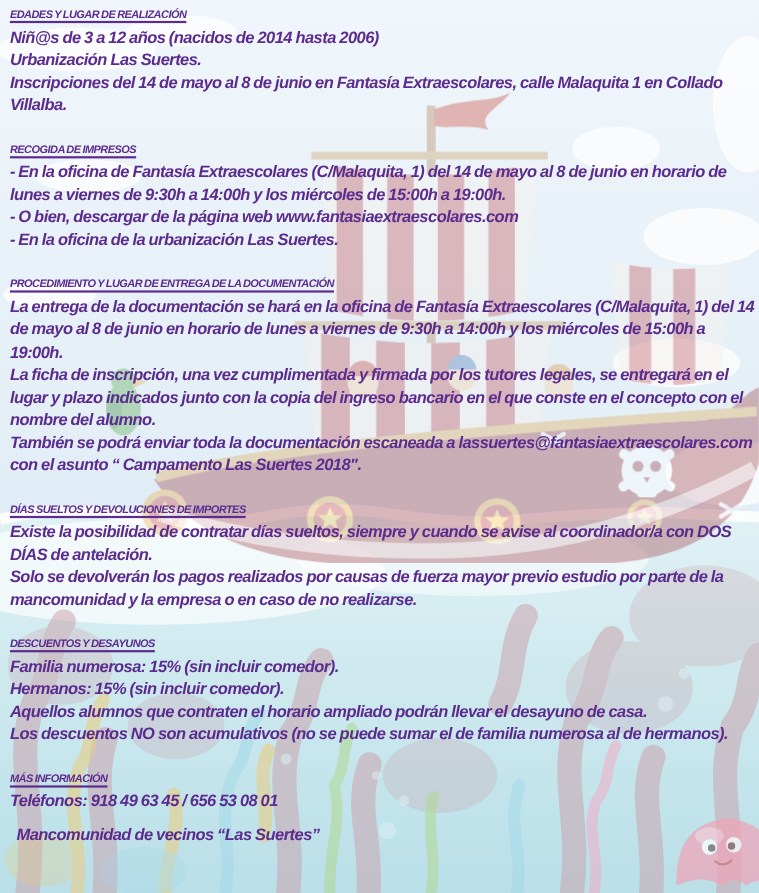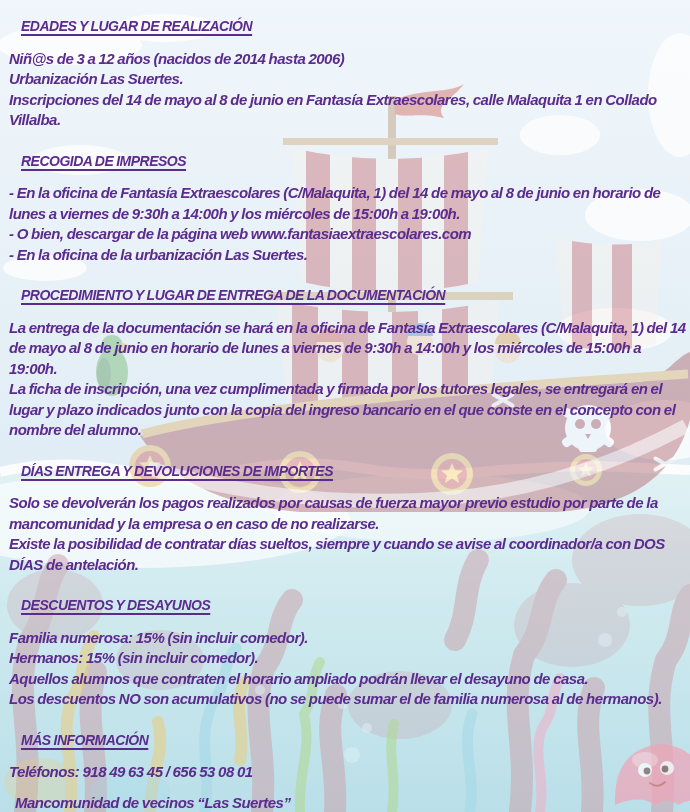--- a/index.html
+++ b/index.html
@@ -14,21 +14,21 @@
     position:absolute;inset:0;z-index:2;
     padding:4px 4px 0 9px;
     color:#5b2b8e;
     font-weight:bold;font-style:italic;
     font-size:15px;line-height:20.5px;
     letter-spacing:-0.5px;word-spacing:-0.5px;
   }
   .section{margin:0 0 20px 0;}
   .section.tight{margin-bottom:10px;}
   .section h2{
-    margin:12px;font-size:14px;font-weight:bold;font-style:italic;
+    margin:0;font-size:10px;font-weight:bold;font-style:italic;
     text-decoration:underline;
     text-underline-offset:3px;
     text-decoration-thickness:1.5px;
   }
   .section p{margin:0;}
   .section p.indent{padding-left:6px;}
 </style>
 </head>
 <body>
 
@@ -240,26 +240,27 @@
       <h2>RECOGIDA DE IMPRESOS</h2>
       <p>- En la oficina de Fantasía Extraescolares (C/Malaquita, 1) del 14 de mayo al 8 de junio en horario de lunes a viernes de 9:30h a 14:00h y los miércoles de 15:00h a 19:00h.</p>
       <p>- O bien, descargar de la página web www.fantasiaextraescolares.com</p>
       <p>- En la oficina de la urbanización Las Suertes.</p>
     </div>
 
     <div class="section">
       <h2>PROCEDIMIENTO Y LUGAR DE ENTREGA DE LA DOCUMENTACIÓN</h2>
       <p>La entrega de la documentación se hará en la oficina de Fantasía Extraescolares (C/Malaquita, 1) del 14 de mayo al 8 de junio en horario de lunes a viernes de 9:30h a 14:00h y los miércoles de 15:00h a 19:00h.</p>
       <p>La ficha de inscripción, una vez cumplimentada y firmada por los tutores legales, se entregará en el lugar y plazo indicados junto con la copia del ingreso bancario en el que conste en el concepto con el nombre del alumno.</p>
-    </div>
-
-    <div class="section">
-      <h2>DÍAS ENTREGA Y DEVOLUCIONES DE IMPORTES</h2>
+      <p>También se podrá enviar toda la documentación escaneada a lassuertes@fantasiaextraescolares.com con el asunto “ Campamento Las Suertes 2018".</p>
+    </div>
+
+    <div class="section">
+      <h2>DÍAS SUELTOS Y DEVOLUCIONES DE IMPORTES</h2>
+      <p>Existe la posibilidad de contratar días sueltos, siempre y cuando se avise al coordinador/a con DOS DÍAS de antelación.</p>
       <p>Solo se devolverán los pagos realizados por causas de fuerza mayor previo estudio por parte de la mancomunidad y la empresa o en caso de no realizarse.</p>
-      <p>Existe la posibilidad de contratar días sueltos, siempre y cuando se avise al coordinador/a con DOS DÍAS de antelación.</p>
     </div>
 
     <div class="section">
       <h2>DESCUENTOS Y DESAYUNOS</h2>
       <p>Familia numerosa: 15% (sin incluir comedor).</p>
       <p>Hermanos: 15% (sin incluir comedor).</p>
       <p>Aquellos alumnos que contraten el horario ampliado podrán llevar el desayuno de casa.</p>
       <p>Los descuentos NO son acumulativos (no se puede sumar el de familia numerosa al de hermanos).</p>
     </div>
 

